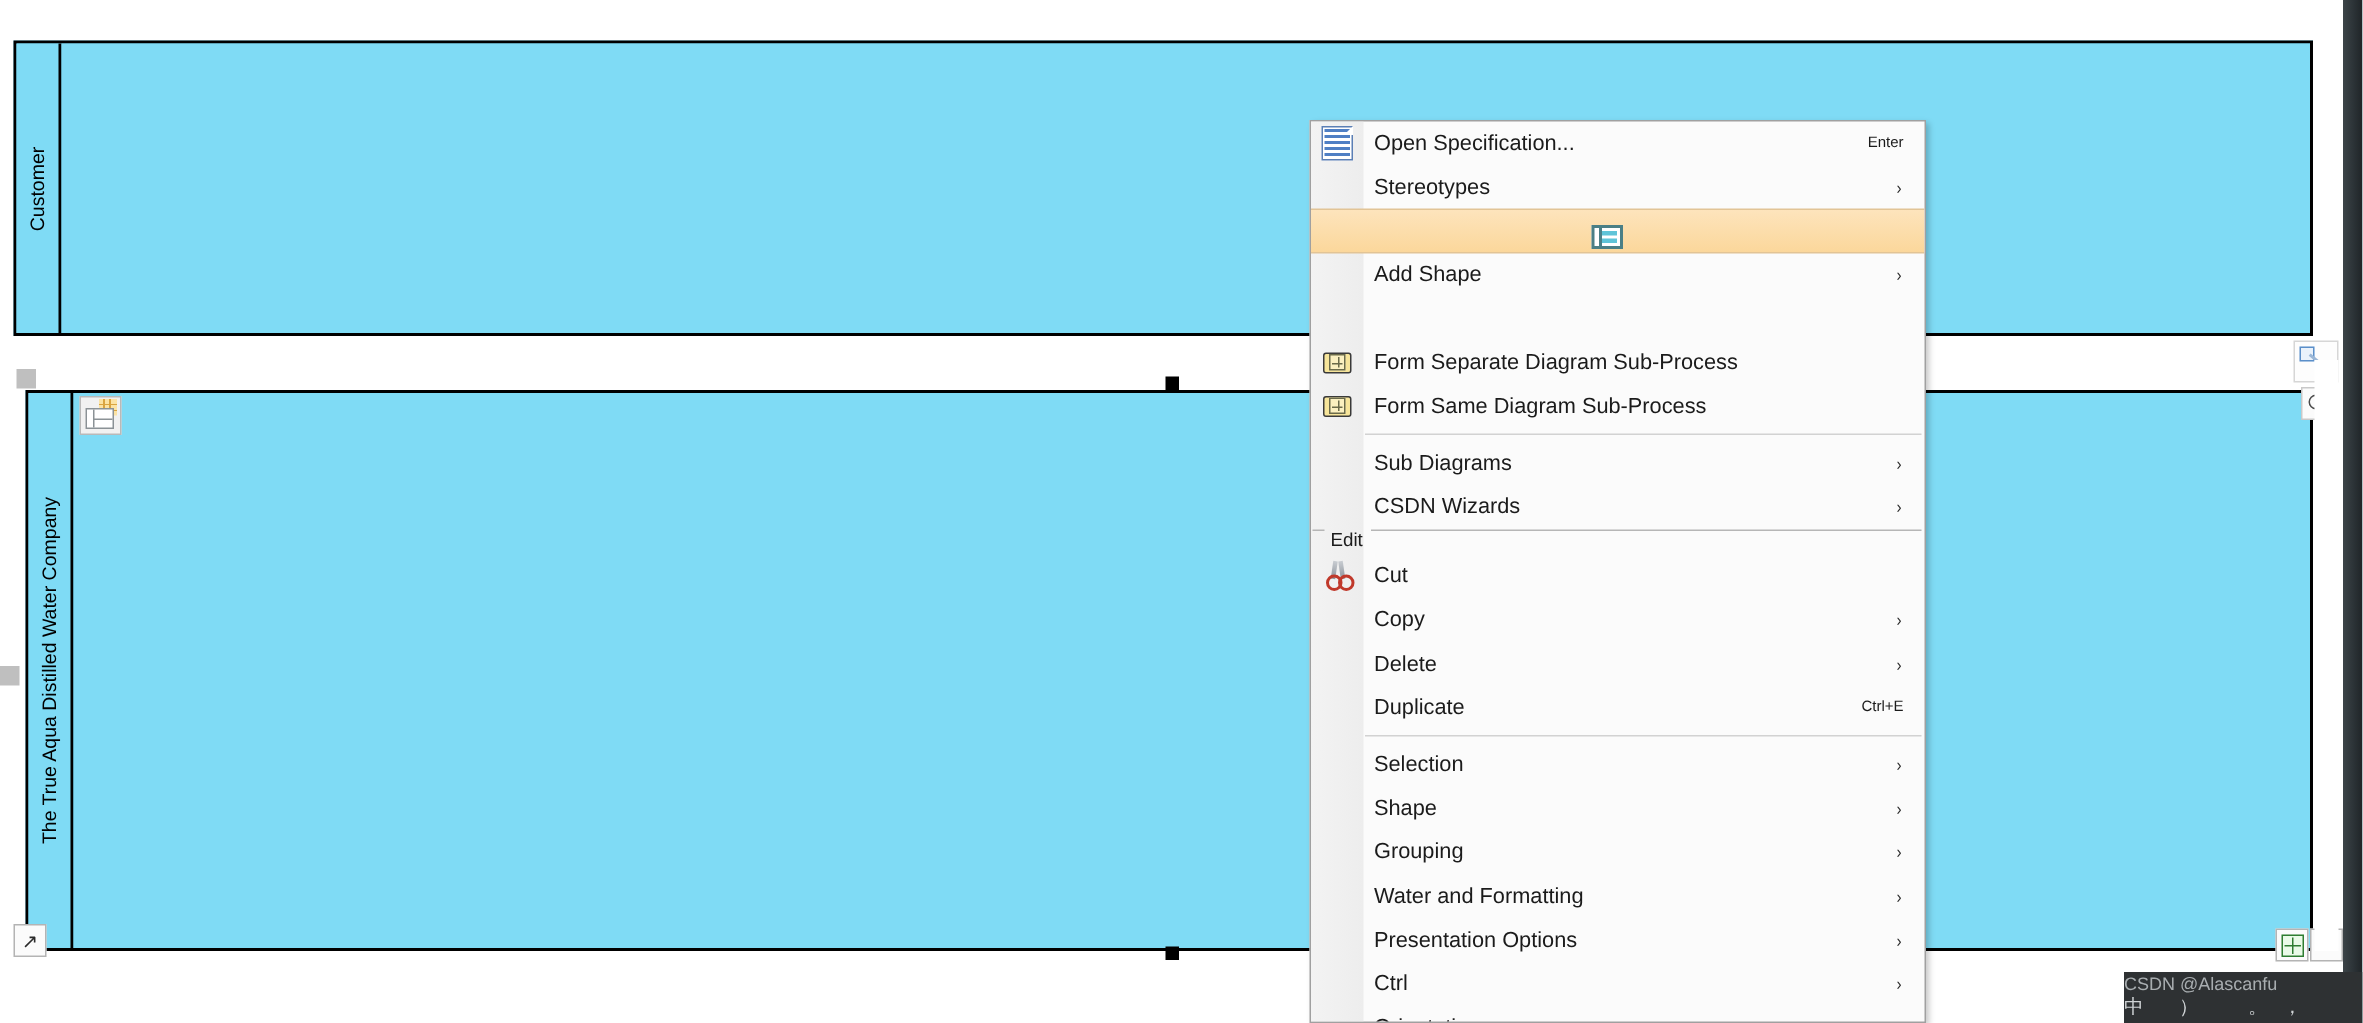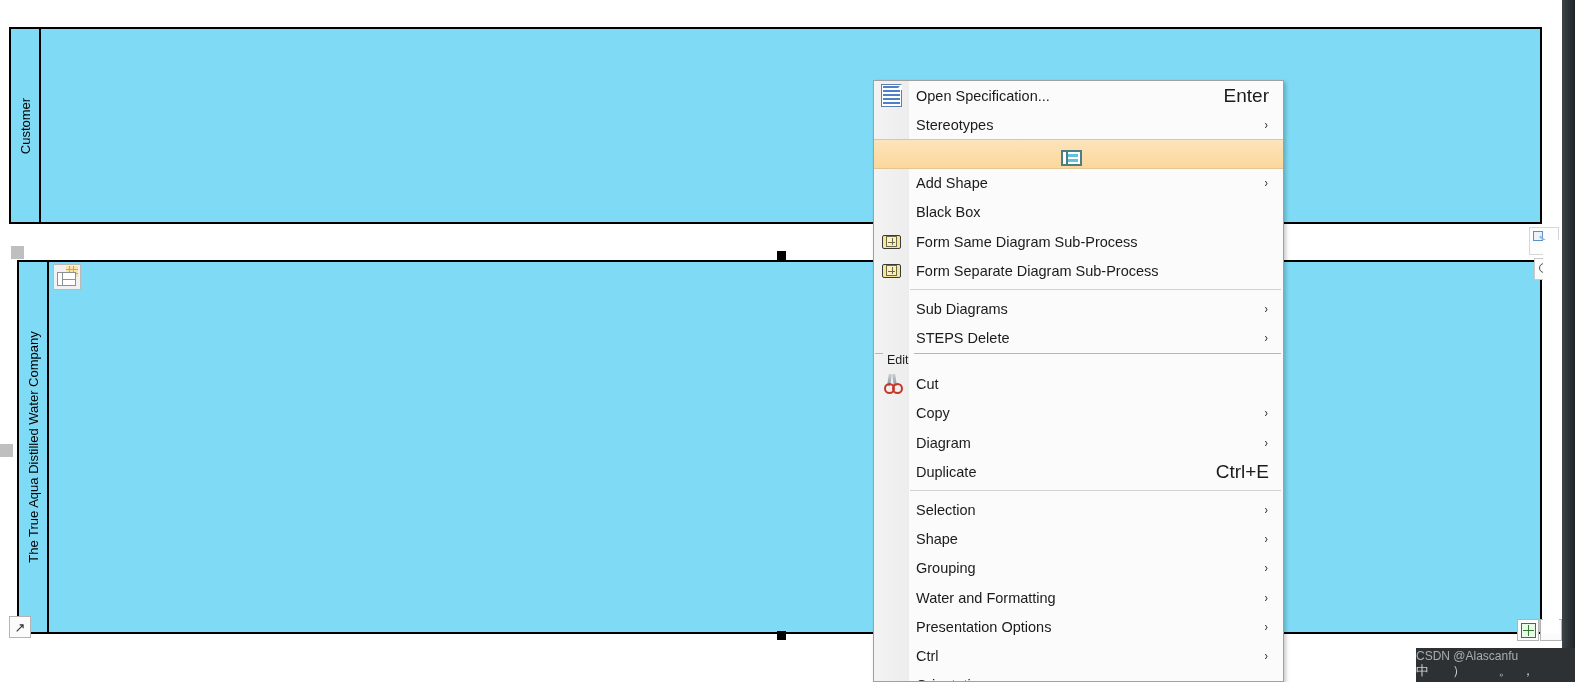--- a/index.html
+++ b/index.html
@@ -217,21 +217,21 @@
   .mi .mi-label {
     flex: 1 1 auto;
     padding-left: 7px;
     white-space: nowrap;
     overflow: hidden;
   }
   .mi .mi-accel {
     flex: 0 0 auto;
     color: #1b1b1b;
     padding-left: 16px;
-    font-size: 19px;
+    font-size: 10px;
   }
   .mi .mi-arrow {
     flex: 0 0 auto;
     color: #2a2a2a;
     font-size: 12px;
     line-height: 1;
     padding-left: 12px;
     transform: scaleX(0.85);
   }
 
@@ -529,47 +529,46 @@
       </span>
       <span class="mi-label"><span class="hl">Add Lane</span></span>
     </div>
     <div class="mi">
       <span class="mi-icon"></span>
       <span class="mi-label">Add Shape</span>
       <span class="mi-arrow">›</span>
     </div>
     <div class="mi">
       <span class="mi-icon"></span>
-      <span class="mi-label">Black Box</span>
+    </div>
+    <div class="mi">
+      <span class="mi-icon">
+        <span class="icn-subproc">
+          <span class="inner"></span>
+        </span>
+      </span>
+      <span class="mi-label">Form Separate Diagram Sub-Process</span>
     </div>
     <div class="mi">
       <span class="mi-icon">
         <span class="icn-subproc">
           <span class="inner"></span>
         </span>
       </span>
       <span class="mi-label">Form Same Diagram Sub-Process</span>
     </div>
-    <div class="mi">
-      <span class="mi-icon">
-        <span class="icn-subproc">
-          <span class="inner"></span>
-        </span>
-      </span>
-      <span class="mi-label">Form Separate Diagram Sub-Process</span>
-    </div>
     <div class="mi-sep"></div>
     <div class="mi">
       <span class="mi-icon"></span>
       <span class="mi-label">Sub Diagrams</span>
       <span class="mi-arrow">›</span>
     </div>
     <div class="mi">
       <span class="mi-icon"></span>
-      <span class="mi-label">STEPS Delete</span>
+      <span class="mi-label">CSDN Wizards</span>
       <span class="mi-arrow">›</span>
     </div>
     <div class="mi-group">
       <span class="gl-pre"></span>
       <span class="gl-text">Edit</span>
       <span class="gl-post"></span>
     </div>
     <div class="mi">
       <span class="mi-icon">
         <span class="icn-cut">
@@ -581,21 +580,21 @@
       </span>
       <span class="mi-label">Cut</span>
     </div>
     <div class="mi">
       <span class="mi-icon"></span>
       <span class="mi-label">Copy</span>
       <span class="mi-arrow">›</span>
     </div>
     <div class="mi">
       <span class="mi-icon"></span>
-      <span class="mi-label">Diagram</span>
+      <span class="mi-label">Delete</span>
       <span class="mi-arrow">›</span>
     </div>
     <div class="mi">
       <span class="mi-icon"></span>
       <span class="mi-label">Duplicate</span>
       <span class="mi-accel">Ctrl+E</span>
     </div>
     <div class="mi-sep"></div>
     <div class="mi">
       <span class="mi-icon"></span>

